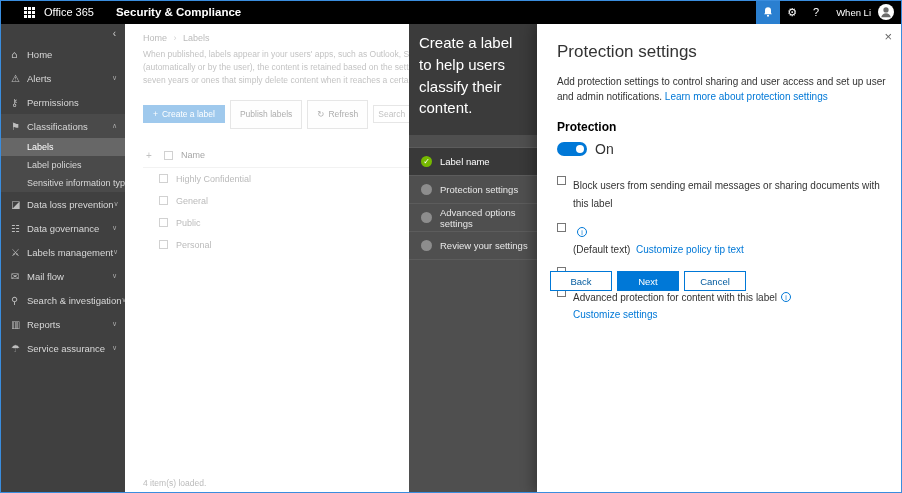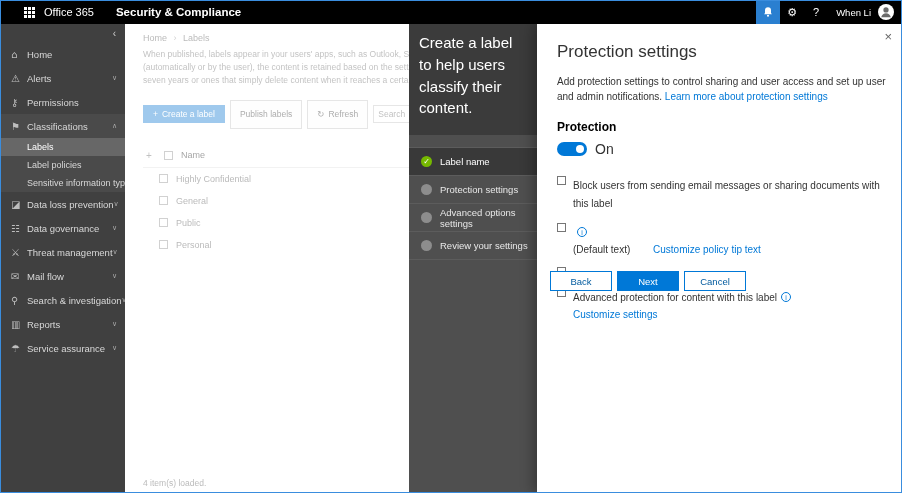--- a/index.html
+++ b/index.html
@@ -72,21 +72,21 @@
   .toggle-row { display:flex; align-items:center; gap:8px; margin-bottom:18px; }
   .toggle { display:inline-block; width:30px; height:14px; border-radius:8px; background:#0078d7; position:relative; cursor:pointer; }
   .toggle .knob { position:absolute; right:3px; top:3px; width:8px; height:8px; border-radius:50%; background:#fff; }
   .toggle-state { font-size:14px; color:#333; }
   .option { display:flex; align-items:flex-start; gap:7px; margin-bottom:11px; }
   .option .cbx { margin-top:1px; border-color:#767676; }
   .option-label { font-size:10px; color:#333; line-height:1.3; }
   .info-dot { display:inline-block; width:10px; height:10px; border:1px solid #0078d7; border-radius:50%; color:#0078d7; font-size:7px; line-height:9px; text-align:center; margin-left:4px; vertical-align:1px; cursor:pointer; }
   .info-dot::after { content:"i"; }
   .option-sub { margin-top:4px; font-size:10px; color:#333; }
-  .option-sub .link { margin-left:20px; }
+  .option-sub .link { margin-left:3px; }
   .panel-buttons { position:absolute; top:247px; left:13px; display:flex; gap:5px; }
   .btn { min-width:62px; height:20px; font-size:9.5px; border:1px solid #0078d7; background:#fff; color:#005a9e; cursor:pointer; font-family:inherit; }
   .btn.primary { background:#0078d7; color:#fff; }
 </style>
 </head>
 <body>
 
 <div class="frame"></div>
 
 <header class="topbar">
@@ -165,21 +165,21 @@
     <span>Data loss prevention</span>
     <span class="chev">∨</span>
   </div>
   <div class="nav-item">
     <span class="glyph">☷</span>
     <span>Data governance</span>
     <span class="chev">∨</span>
   </div>
   <div class="nav-item">
     <span class="glyph">⚔</span>
-    <span>Threat management</span>
+    <span>Labels management</span>
     <span class="chev">∨</span>
   </div>
   <div class="nav-item">
     <span class="glyph">✉</span>
     <span>Mail flow</span>
     <span class="chev">∨</span>
   </div>
   <div class="nav-item">
     <span class="glyph">⚲</span>
     <span>Search &amp; investigation</span>

